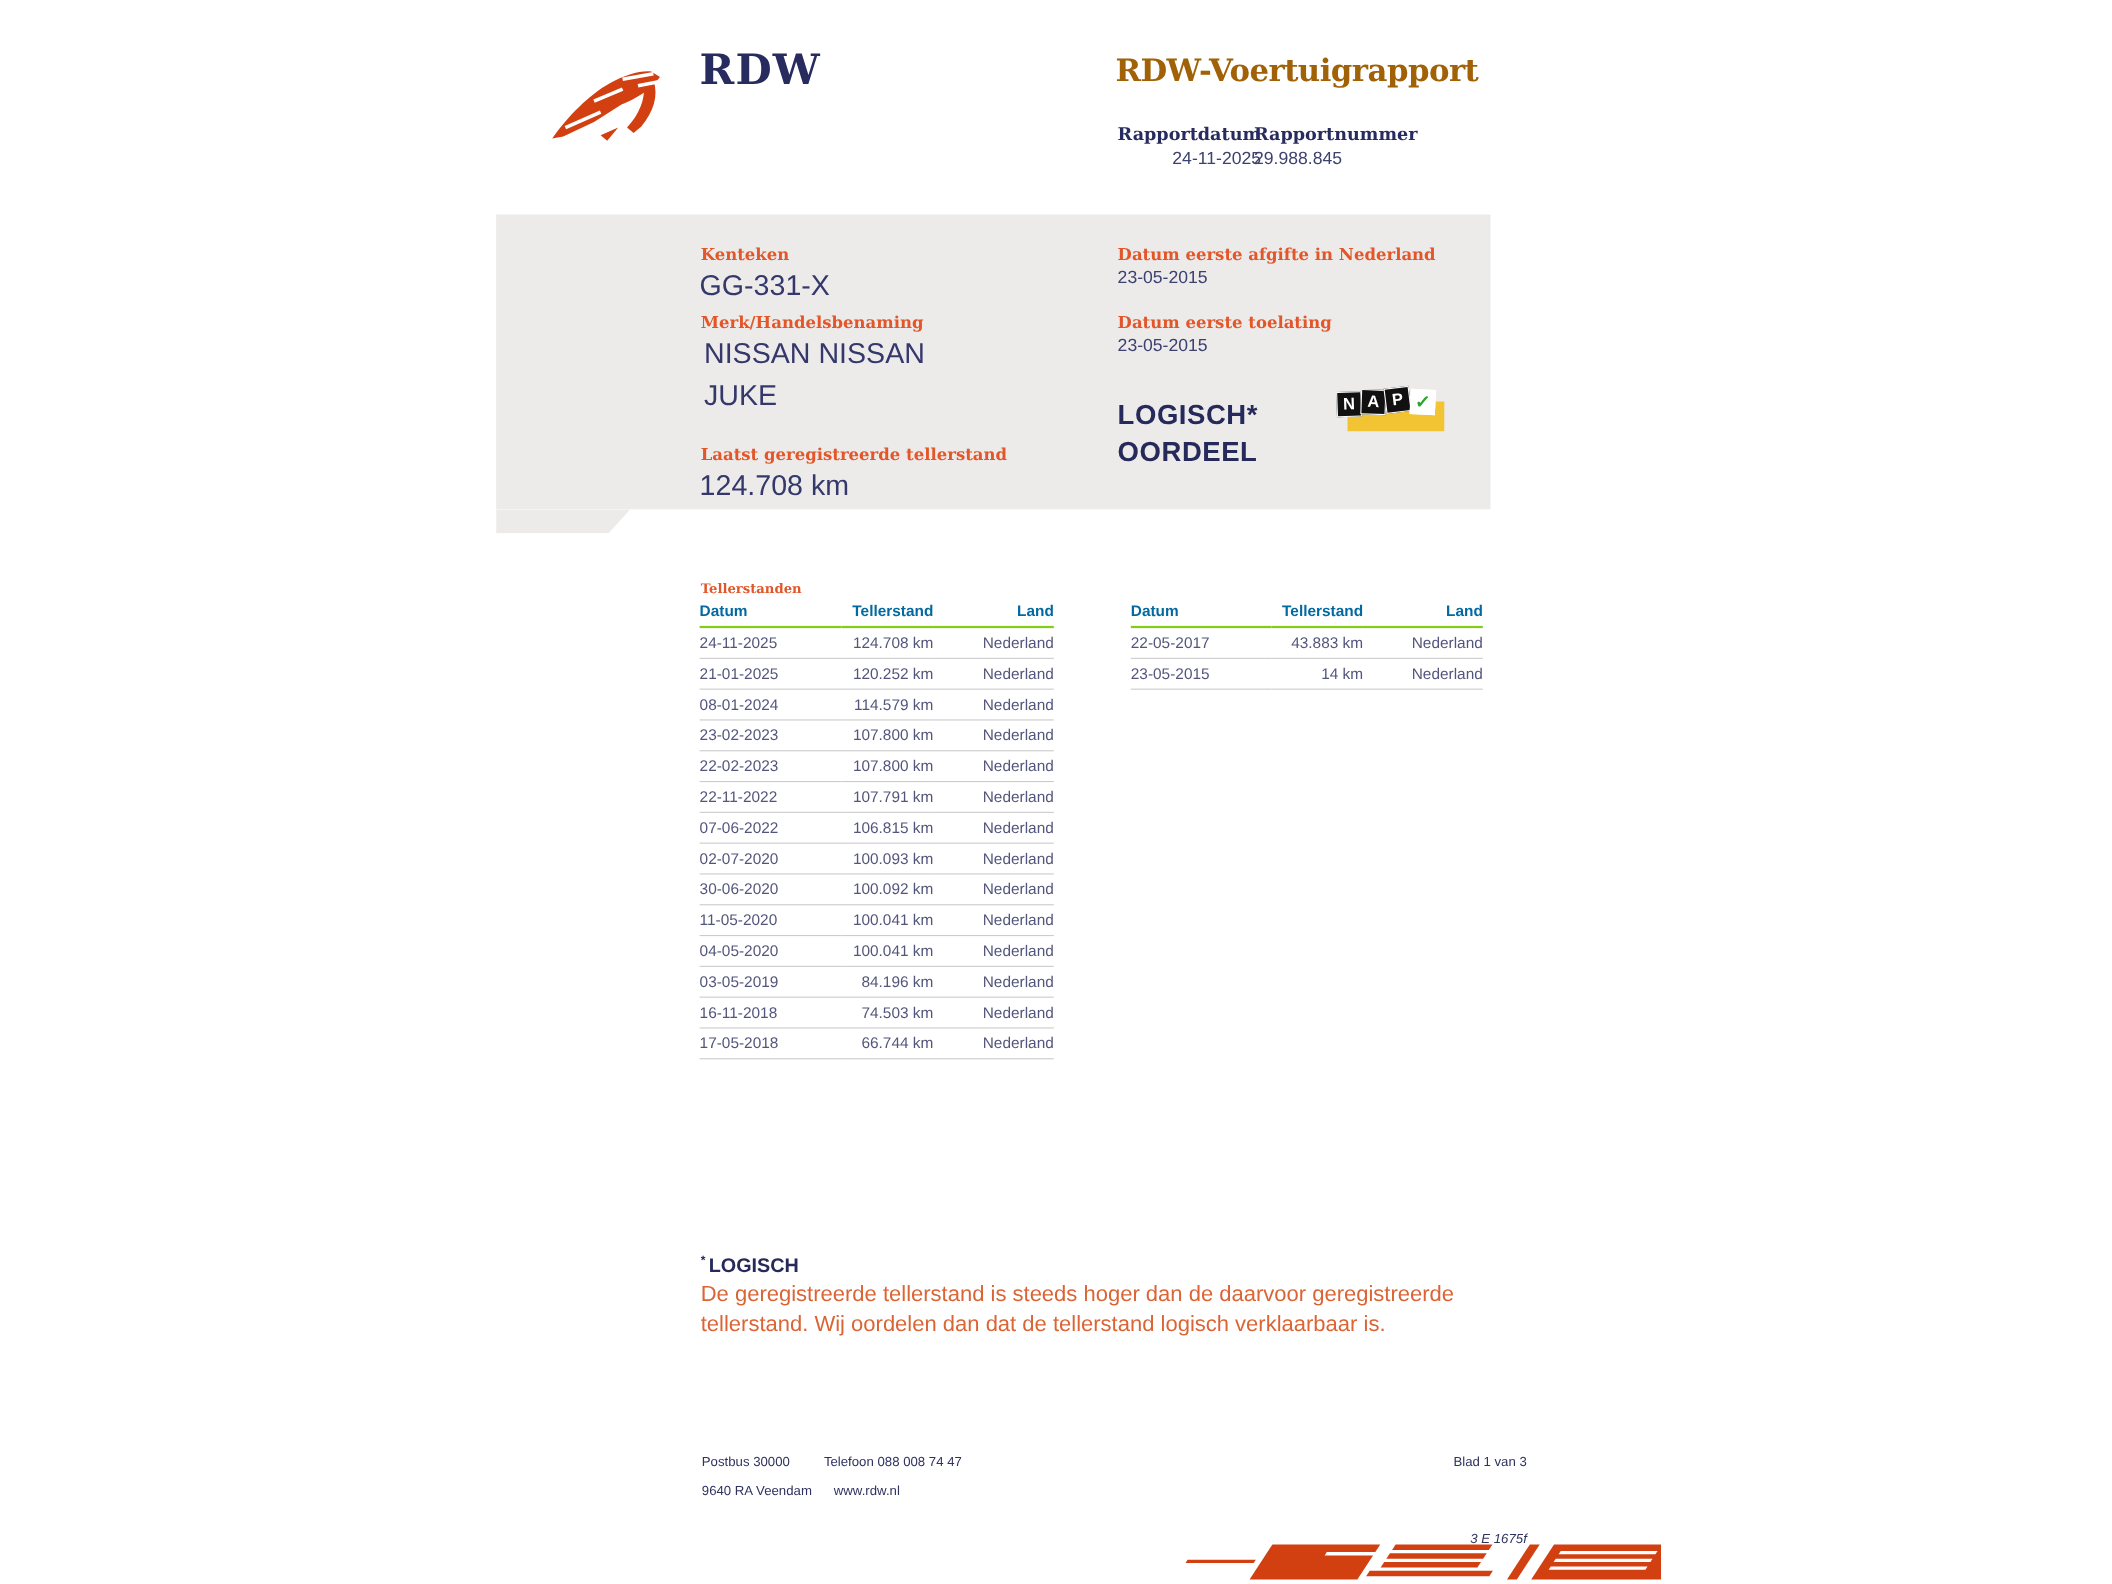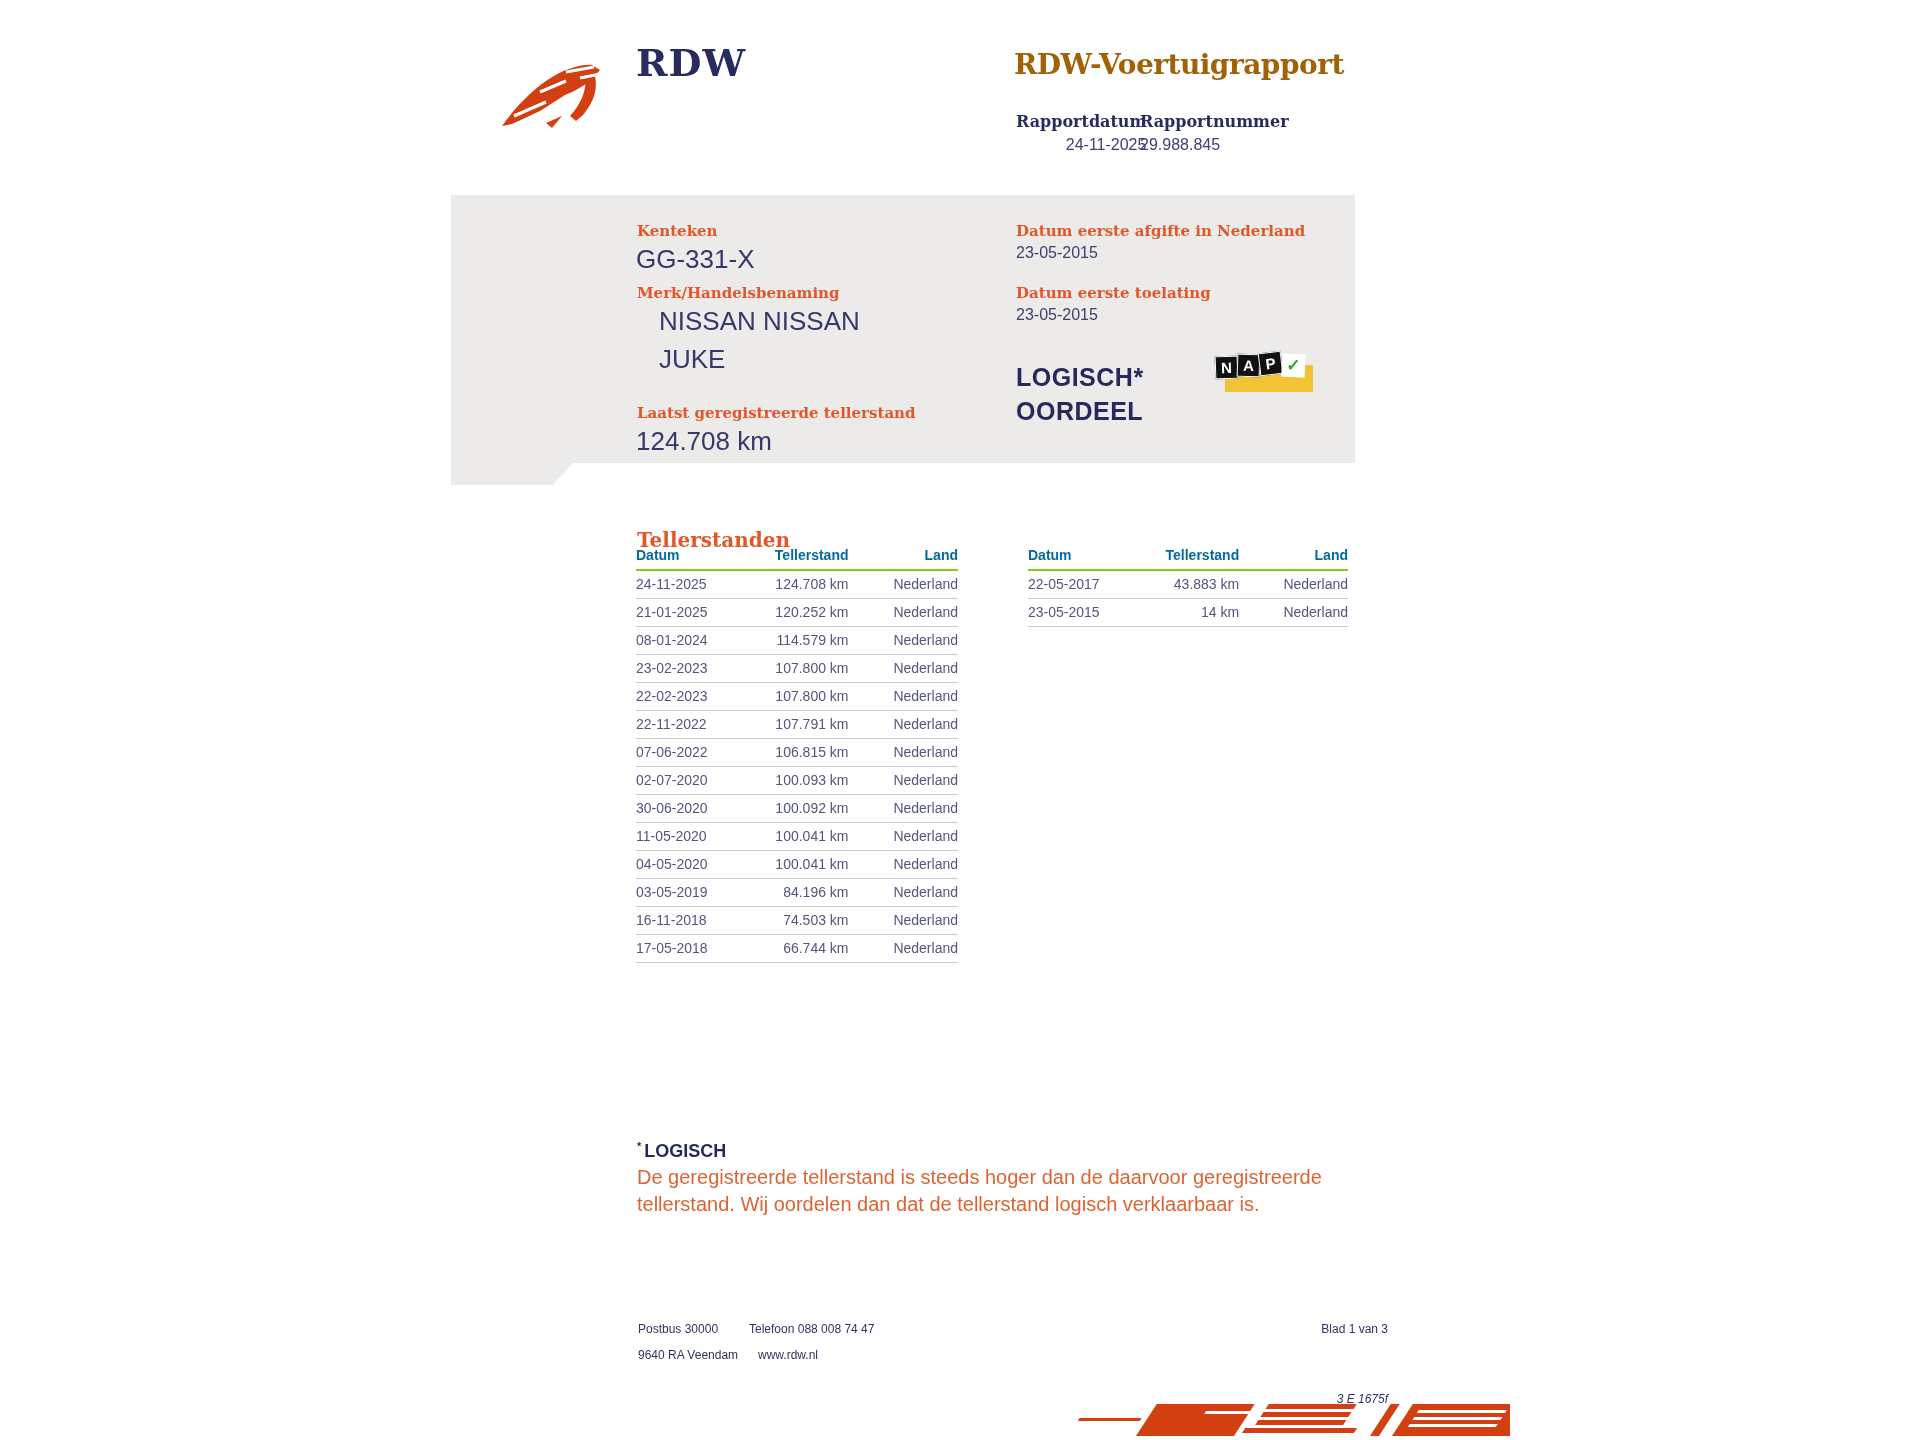--- a/index.html
+++ b/index.html
@@ -28,21 +28,21 @@
   .verdict { font-size:25px; font-weight:bold; color:#262A5B; letter-spacing:0.5px; line-height:34px; }
 
   
   .nap { left:1215px; top:352px; width:100px; height:42px; }
   .nap .yellow { position:absolute; left:10px; top:13px; width:88px; height:27px; background:#F2C433; }
   .nap .tile { position:absolute; width:23px; height:23px; background:#111111; border:1px solid #ffffff;
                color:#ffffff; font-weight:bold; font-size:15px; line-height:21px; text-align:center; }
   .nap .tile.check { background:#ffffff; color:#28A52E; font-size:17px; }
 
   
-  .section-title { font-family:"DejaVu Serif", serif; font-weight:bold; font-size:20px; color:#E2572A; }
+  .section-title { font-family:"DejaVu Serif", serif; font-weight:bold; font-size:12px; color:#E2572A; }
   table.km { border-collapse:collapse; table-layout:fixed; }
   table.km th { font-size:14px; font-weight:bold; color:#0369a1; text-align:left;
                 padding:0 0 6px 0; border-bottom:2px solid #84cc16; }
   table.km th.r, table.km td.r { text-align:right; }
   table.km td { font-size:14px; color:#53567C; height:28px; border-bottom:1px solid #CBCBCB; }
 
   
   .note-title { font-size:18px; font-weight:bold; color:#262A5B; }
   .note-title sup { font-size:11px; vertical-align:super; margin-right:3px; }
   .note-body  { font-size:20px; line-height:27px; color:#DB6434; }
@@ -80,21 +80,21 @@
     <div class="meta-value">29.988.845</div>
   </div>
 
   <div class="abs graybox"></div>
   <div class="abs graybox-tail"></div>
 
   <div class="abs field-label" style="left:637px; top:222px;">Kenteken</div>
   <div class="abs field-value-lg" style="left:636px; top:240px;">GG-331-X</div>
 
   <div class="abs field-label" style="left:637px; top:284px;">Merk/Handelsbenaming</div>
-  <div class="abs field-value-lg" style="left:659px; top:302px; width:245px;">NISSAN NISSAN JUKE</div>
+  <div class="abs field-value-lg" style="left:640px; top:302px; width:245px;">NISSAN NISSAN JUKE</div>
 
   <div class="abs field-label" style="left:637px; top:404px;">Laatst geregistreerde tellerstand</div>
   <div class="abs field-value-lg" style="left:636px; top:422px;">124.708 km</div>
 
   <div class="abs field-label" style="left:1016px; top:222px;">Datum eerste afgifte in Nederland</div>
   <div class="abs field-value-sm" style="left:1016px; top:244px;">23-05-2015</div>
 
   <div class="abs field-label" style="left:1016px; top:284px;">Datum eerste toelating</div>
   <div class="abs field-value-sm" style="left:1016px; top:306px;">23-05-2015</div>
 

